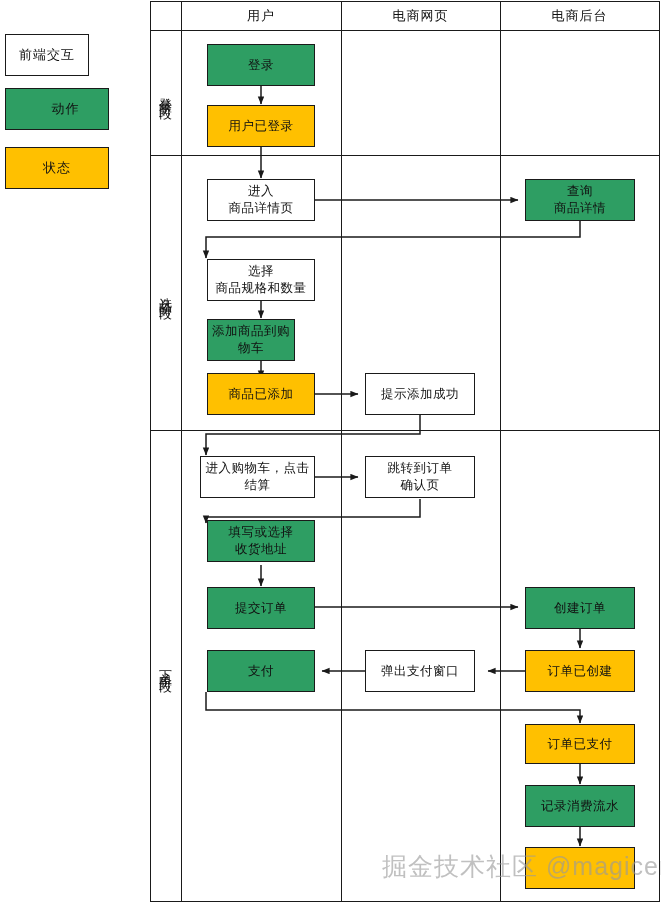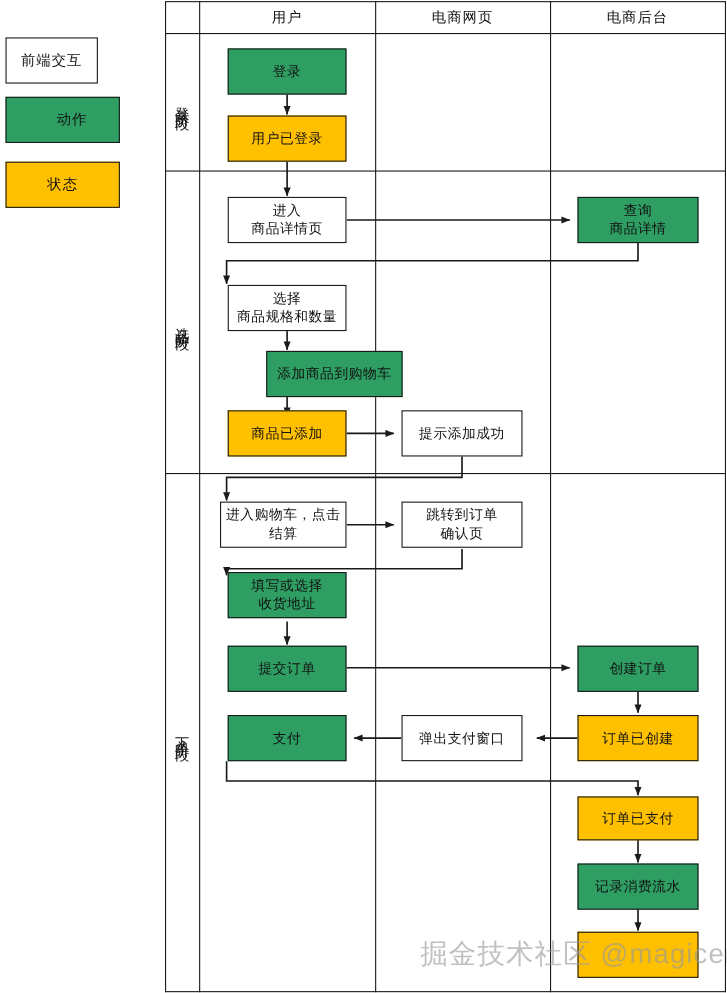--- a/index.html
+++ b/index.html
@@ -151,21 +151,21 @@
 
   <div class="node n-white" style="left:207px;top:179px;width:108px;height:42px;">
     <span class="ml">进入<br>商品详情页</span>
   </div>
   <div class="node n-green" style="left:525px;top:179px;width:110px;height:42px;">
     <span class="ml">查询<br>商品详情</span>
   </div>
   <div class="node n-white" style="left:207px;top:259px;width:108px;height:42px;">
     <span class="ml">选择<br>商品规格和数量</span>
   </div>
-  <div class="node n-green" style="left:207px;top:319px;width:124px;height:42px;margin-left:35px;">
+  <div class="node n-green" style="left:207px;top:319px;width:88px;height:42px;">
     <span>添加商品到购物车</span>
   </div>
   <div class="node n-yellow" style="left:207px;top:373px;width:108px;height:42px;">
     <span>商品已添加</span>
   </div>
   <div class="node n-white" style="left:365px;top:373px;width:110px;height:42px;">
     <span>提示添加成功</span>
   </div>
 
   <div class="node n-white" style="left:200px;top:456px;width:115px;height:42px;">

